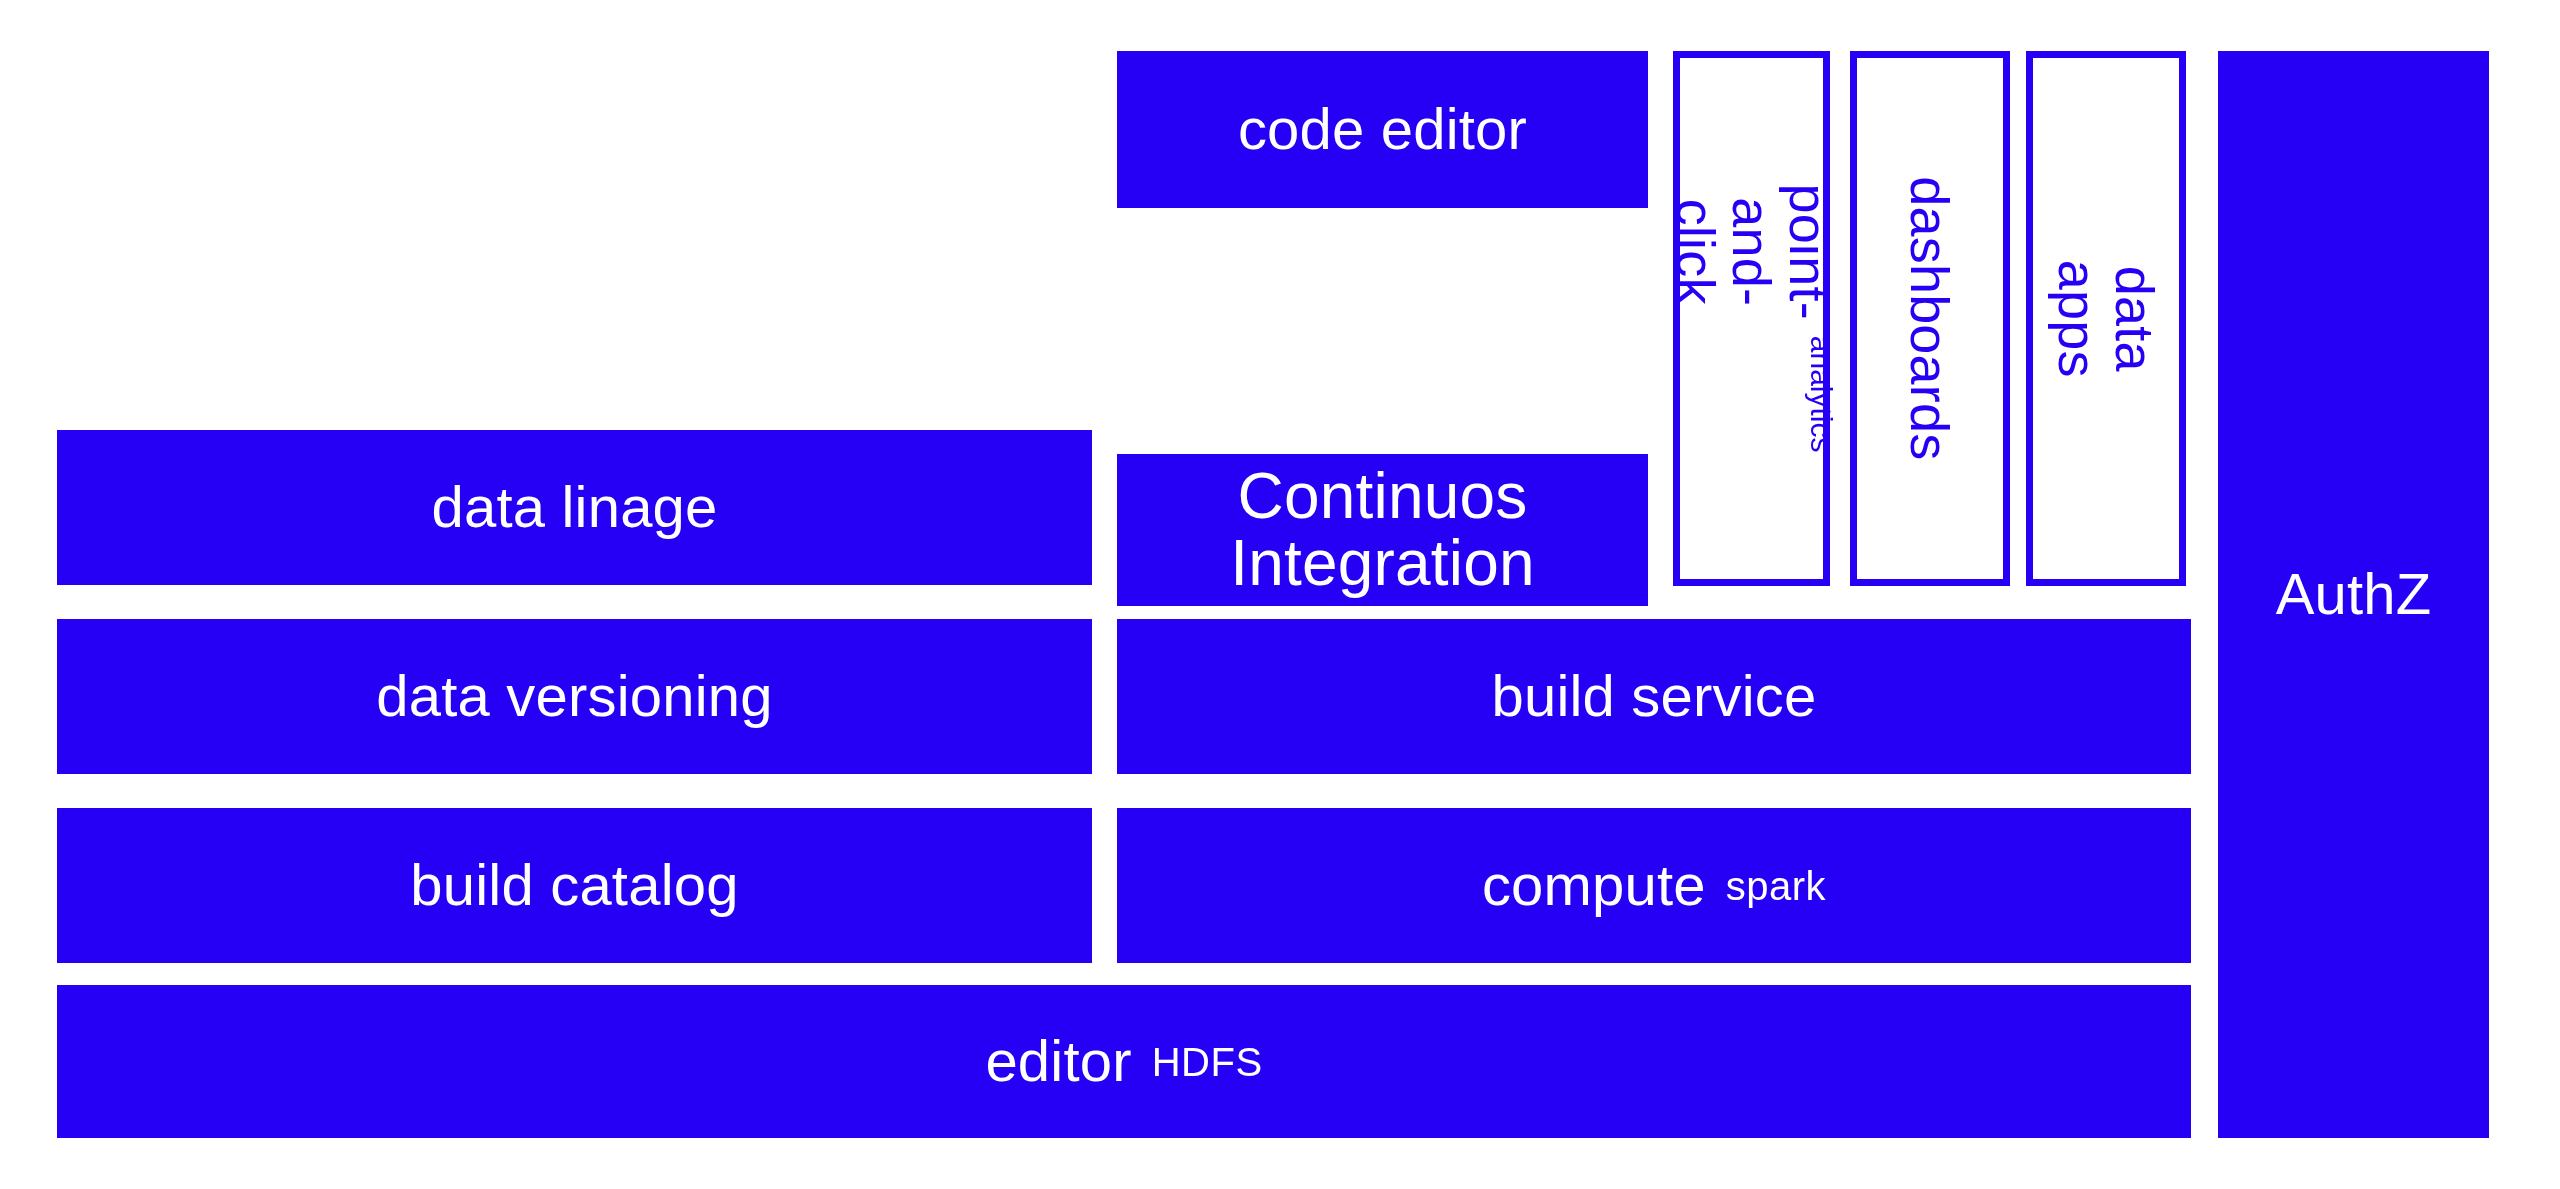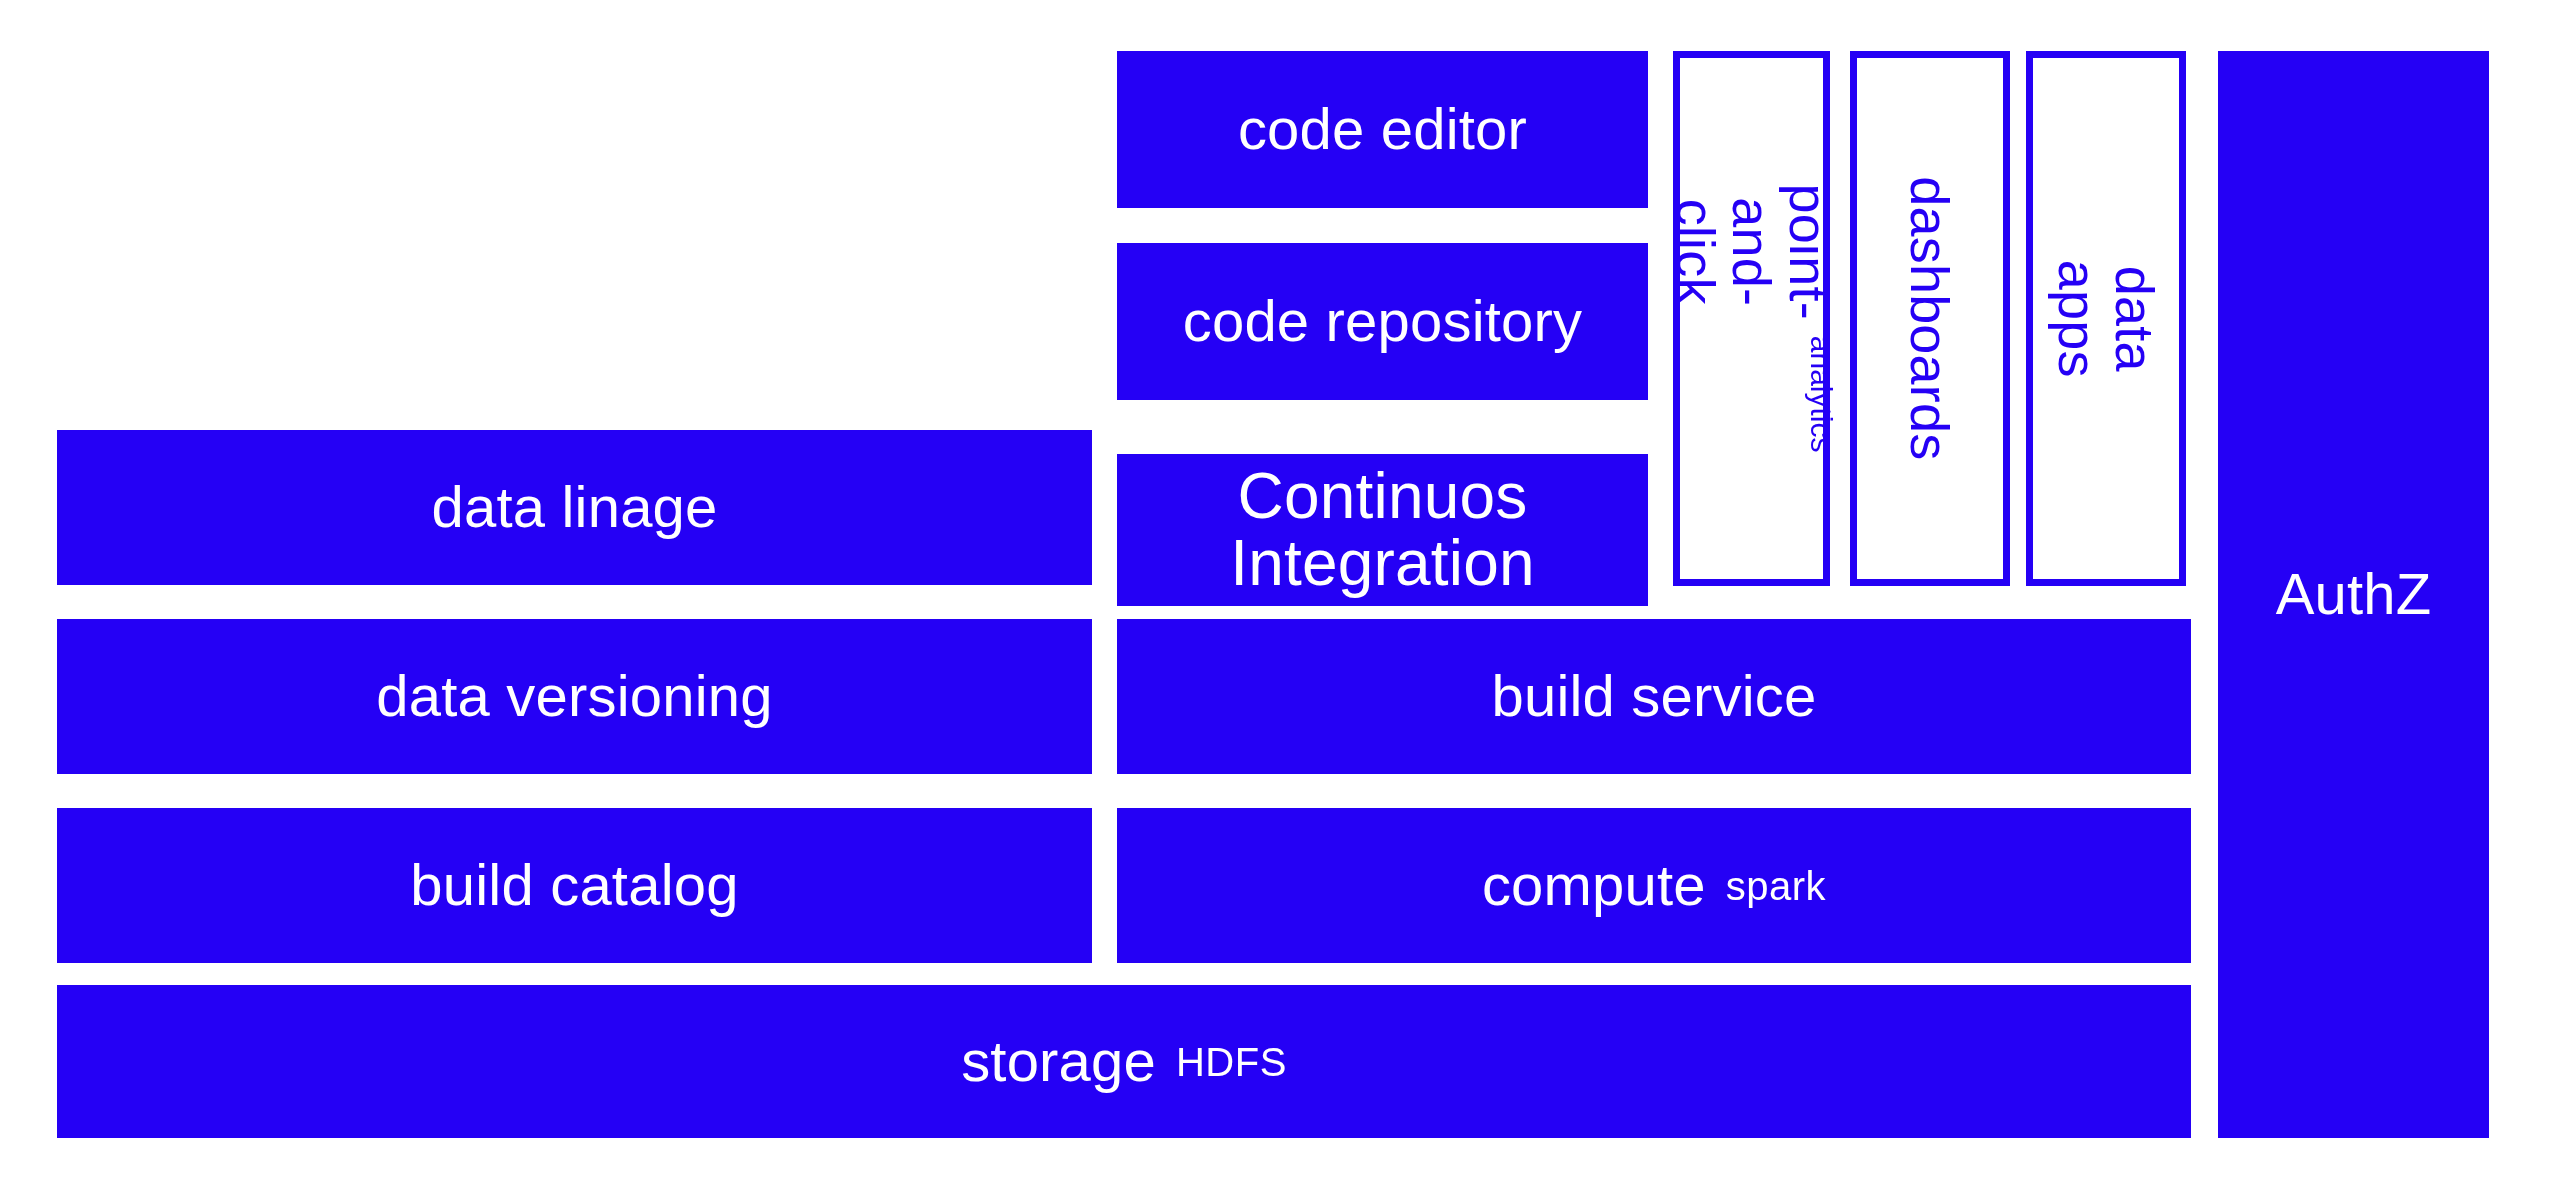--- a/index.html
+++ b/index.html
@@ -80,23 +80,20 @@
 </style>
 </head>
 <body>
 
 <div id="stage">
 
   <div class="box filled" id="box-code-editor">
     <span class="label">code editor</span>
   </div>
 
-  <div class="box filled" id="box-code-repository">
-    <span class="label">code repository</span>
-  </div>
 
   <div class="box filled" id="box-ci">
     <span class="label">Continuos
 Integration</span>
   </div>
 
   <div class="box filled" id="box-data-linage">
     <span class="label">data linage</span>
   </div>
 
@@ -111,21 +108,21 @@
   <div class="box filled" id="box-build-service">
     <span class="label">build service</span>
   </div>
 
   <div class="box filled" id="box-compute">
     <span class="label">compute</span>
       <span class="sub">spark</span>
   </div>
 
   <div class="box filled" id="box-storage">
-    <span class="label">storage</span>
+    <span class="label">editor</span>
       <span class="sub">HDFS</span>
   </div>
 
   <div class="box filled" id="box-authz">
     <span class="label">AuthZ</span>
   </div>
 
   <div class="box outlined vert" id="box-point-and-click">
     <span class="vwrap">
         <span class="label">point-and-click</span>

